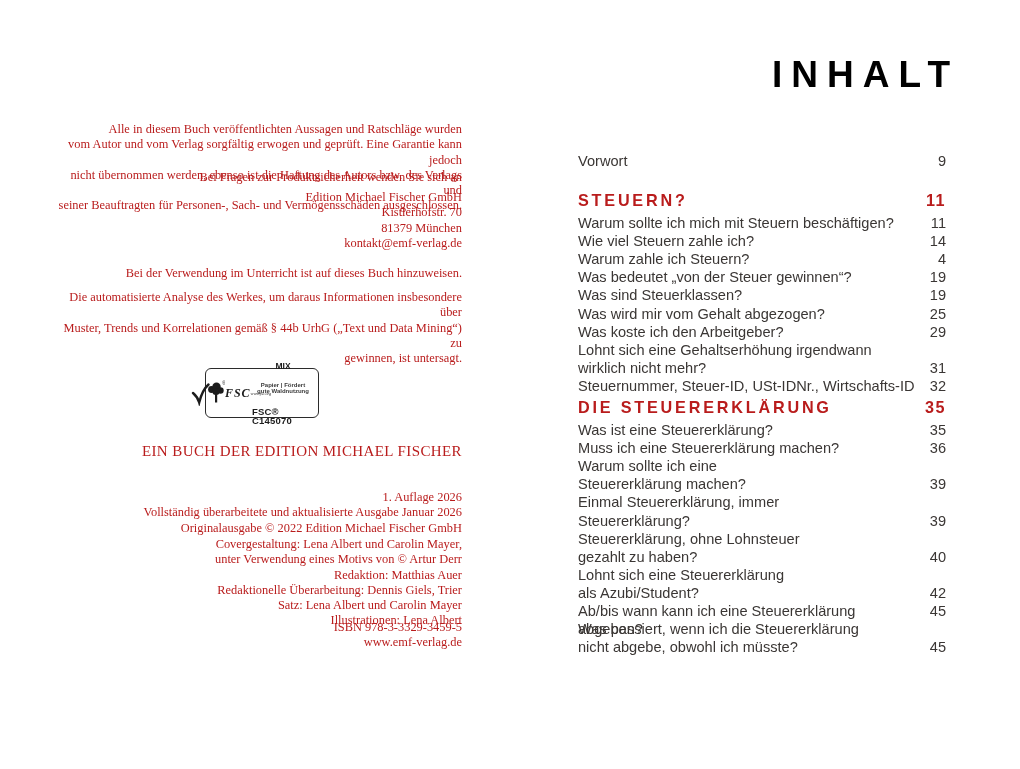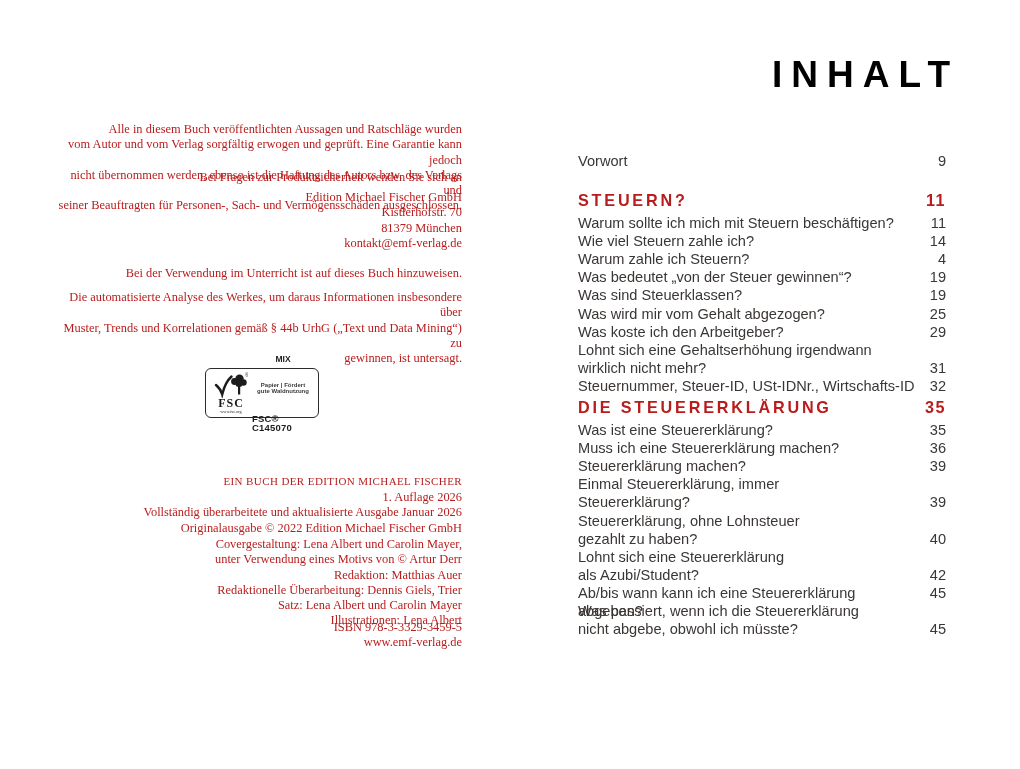--- a/index.html
+++ b/index.html
@@ -18,50 +18,51 @@
     font-size: 12.4px;
     line-height: 15.3px;
     color: #b91c1c;
     white-space: pre-line;
   }
   .blk-disclaimer { top: 122px; }
   .blk-safety     { top: 170px; }
   .blk-address    { top: 190px; }
   .blk-teaching   { top: 266px; }
   .blk-tdm        { top: 290px; }
-  .blk-imprint    { top: 474px; font-size: 11px; letter-spacing: 0.4px; }
+  .blk-imprint    { top: 444px; font-size: 15px; letter-spacing: 0.4px; }
   .blk-edition    { top: 490px; }
   .blk-credits    { top: 537px; }
   .blk-isbn       { top: 620px; }
 
   
   .fsc-label {
     position: absolute;
     left: 205px; top: 368px;
     width: 114px; height: 50px;
     border: 1.6px solid #2b2b2b;
     border-radius: 6px;
     background: #fff;
     display: flex;
     align-items: stretch;
     padding: 3px 4px;
     color: #1c1c1c;
   }
   .fsc-left {
     width: 42px;
-    display: flex; flex-direction: column; align-items: center; justify-content: flex-end;
+    display: flex; flex-direction: row; align-items: center; justify-content: center;
     font-family: "Liberation Serif", serif;
+    font-style: italic;
   }
   .fsc-left svg { display: block; }
   .fsc-brand { font-weight: bold; font-size: 12px; line-height: 11px; letter-spacing: 1px; }
   .fsc-url { font-size: 4.2px; line-height: 5px; }
   .fsc-right {
     flex: 1;
     display: flex; flex-direction: column; align-items: center; justify-content: center;
-    gap: 19px;
+    gap: 12px;
   }
   .fsc-grade { font-weight: bold; font-size: 8.5px; line-height: 8px; }
   .fsc-desc  { font-size: 6px; line-height: 6.5px; text-align: center; white-space: pre-line; font-weight: bold; color: #3a3a3a; }
   .fsc-license { font-weight: bold; font-size: 9.5px; line-height: 9px; letter-spacing: 0.2px; }
 
   
   .inhalt-title {
     position: absolute;
     top: 54px;
     right: 70px;
@@ -226,20 +227,24 @@
         </div>
         <div class="toc-row">
           <span class="toc-label">Was ist eine Steuererklärung?</span>
           <span class="toc-page">35</span>
         </div>
         <div class="toc-row">
           <span class="toc-label">Muss ich eine Steuererklärung machen?</span>
           <span class="toc-page">36</span>
         </div>
         <div class="toc-row">
+          <span class="toc-label">Warum sollte ich eine</span>
+          <span class="toc-page"></span>
+        </div>
+        <div class="toc-row">
           <span class="toc-label">Steuererklärung machen?</span>
           <span class="toc-page">39</span>
         </div>
         <div class="toc-row">
           <span class="toc-label">Einmal Steuererklärung, immer</span>
           <span class="toc-page"></span>
         </div>
         <div class="toc-row">
           <span class="toc-label">Steuererklärung?</span>
           <span class="toc-page">39</span>

